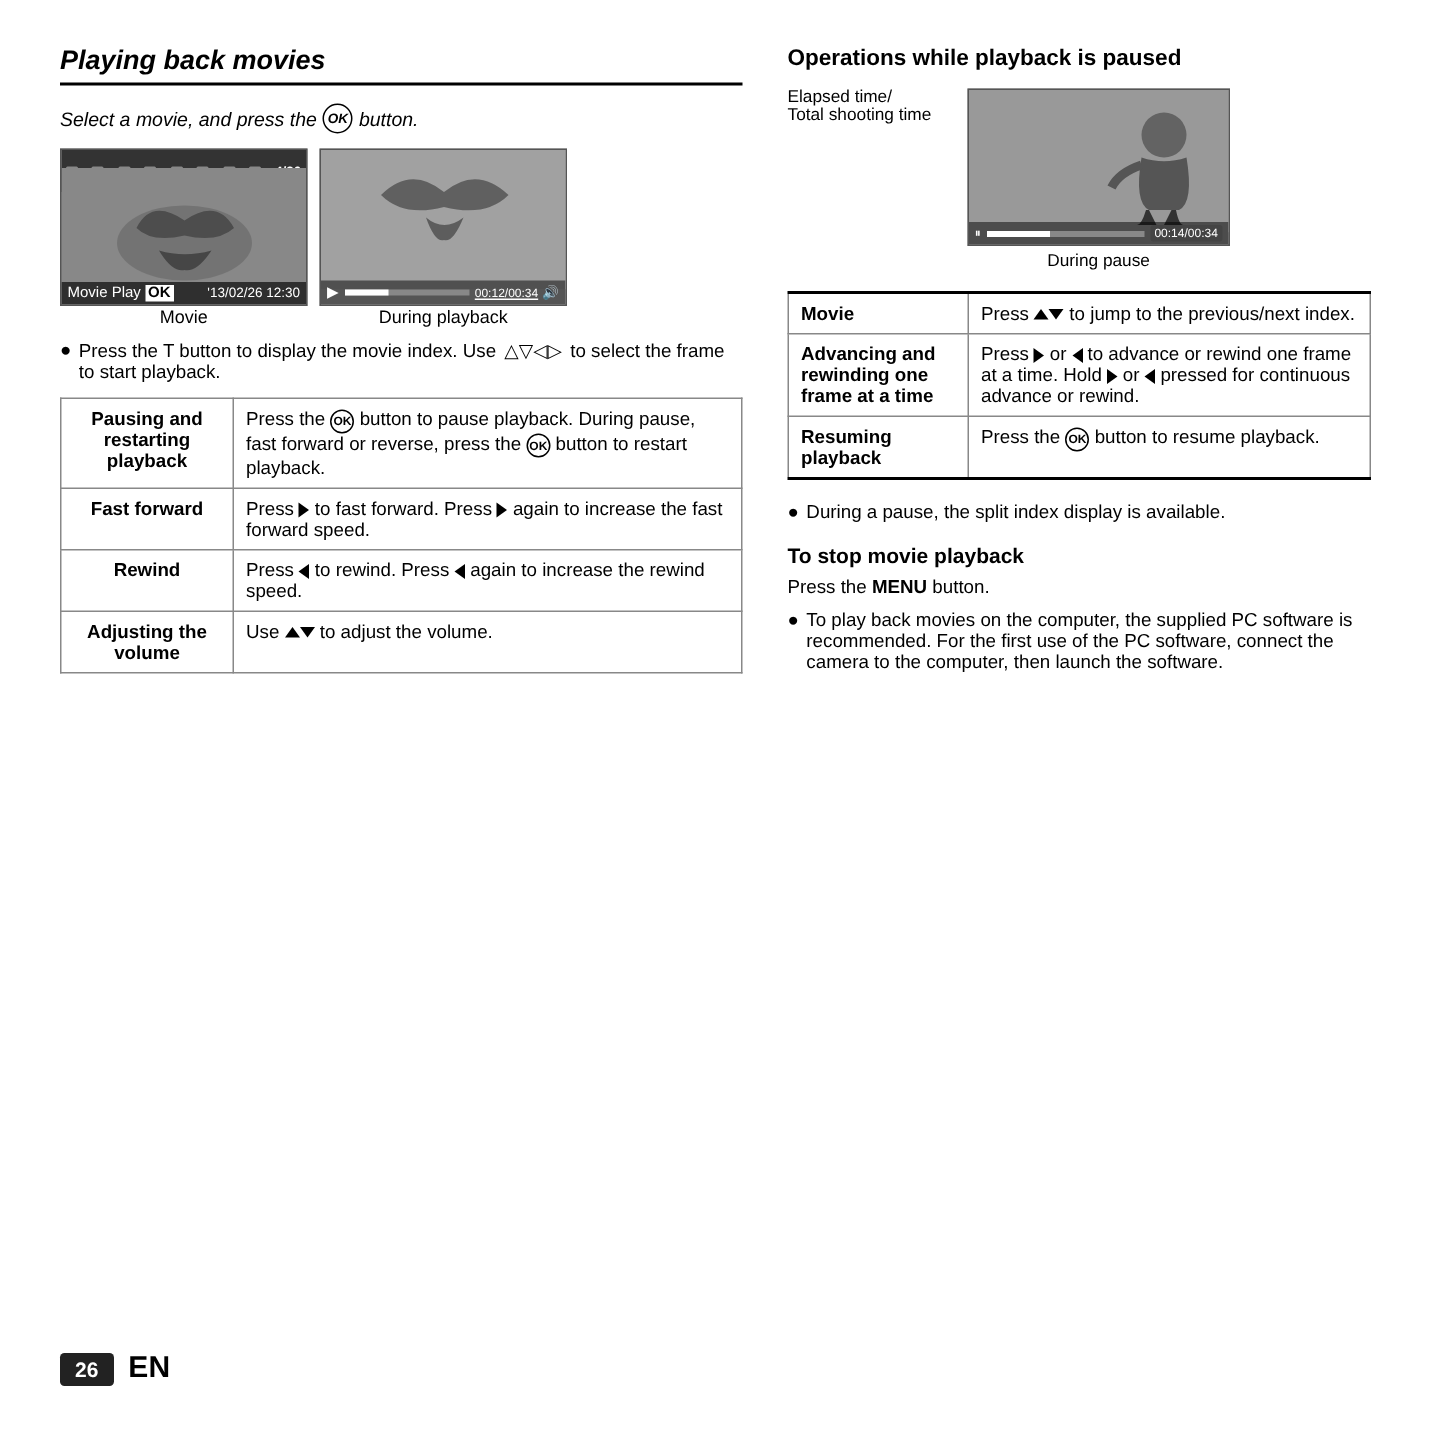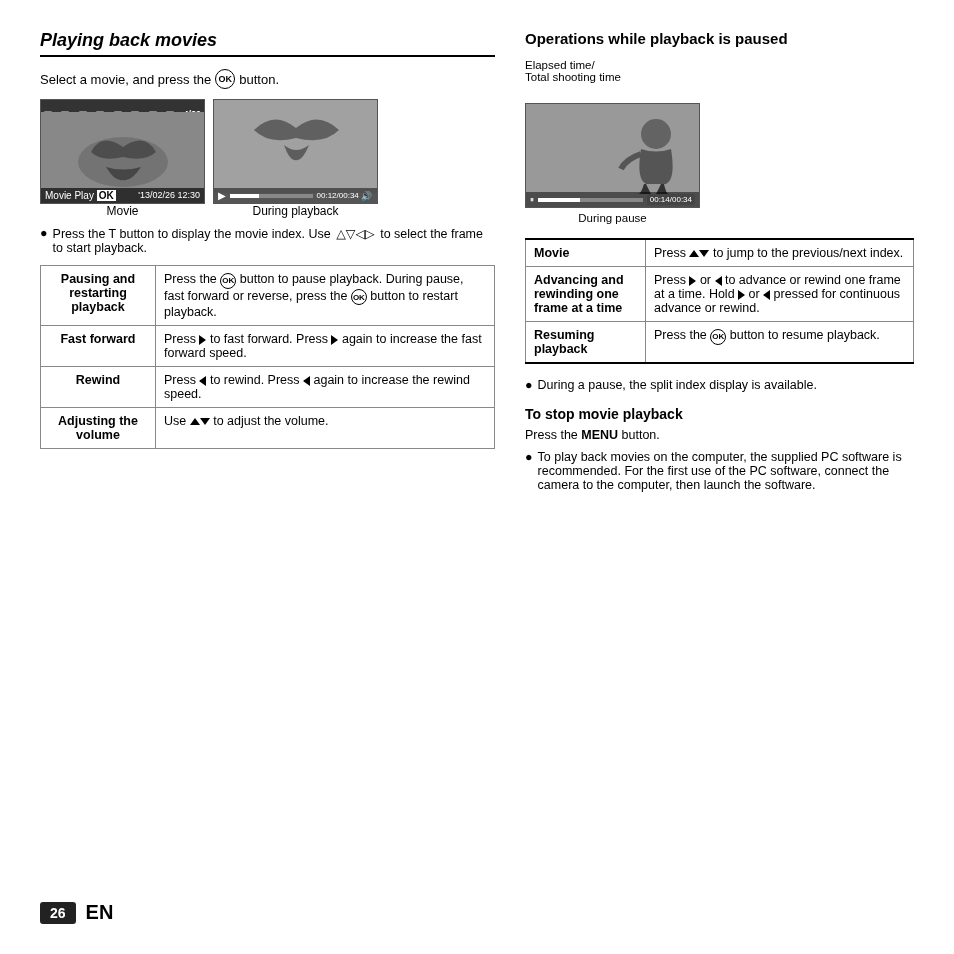--- a/index.html
+++ b/index.html
@@ -43,20 +43,21 @@
       padding-bottom: 4px;
       margin-bottom: 12px;
     }
     .intro-text {
       font-size: 13px;
       margin-bottom: 10px;
       display: flex;
       align-items: center;
       gap: 4px;
       flex-wrap: wrap;
+      font-style: italic;
     }
     .ok-btn {
       display: inline-flex;
       align-items: center;
       justify-content: center;
       border: 1px solid #000;
       border-radius: 50%;
       width: 20px;
       height: 20px;
       font-size: 9px;
@@ -166,22 +167,21 @@
     }
 
     
     .ops-paused-title {
       font-size: 15px;
       font-weight: bold;
       margin-bottom: 12px;
     }
     .paused-visual {
       display: flex;
-      flex-direction: column;
-      gap: 10px;
+      gap: 24px;
       align-items: flex-start;
       margin-bottom: 14px;
     }
     .paused-label-area {
       display: flex;
       flex-direction: column;
       justify-content: flex-end;
       padding-bottom: 10px;
       font-size: 11.5px;
     }
@@ -376,21 +376,21 @@
 
               <path d="M40 30 Q60 10 82 28 Q104 10 125 30 Q110 45 82 38 Q55 45 40 30Z" fill="#555" opacity="0.8"></path>
               <path d="M70 45 Q82 55 95 45 Q88 62 82 60 Q76 62 70 45Z" fill="#444" opacity="0.7"></path>
               <rect x="0" y="0" width="165" height="93" fill="rgba(0,0,0,0.05)"></rect>
             </svg>
             <div class="pb-bar">
               <span style="color:#fff;font-size:10px;">▶</span>
               <div class="progress">
                 <div class="progress-fill"></div>
               </div>
-              <span style="color:#fff;font-size:8px;">00:12/00:34</span>
+              <span style="color:#fff;font-size:8px;text-decoration:underline;">00:12/00:34</span>
               <span style="color:#fff;font-size:9px;margin-left:3px;">🔊</span>
             </div>
           </div>
           <div class="img-label">During playback</div>
         </div>
       </div>
 
       <div class="bullet-text">
         <span class="bullet">●</span>
         <span>

